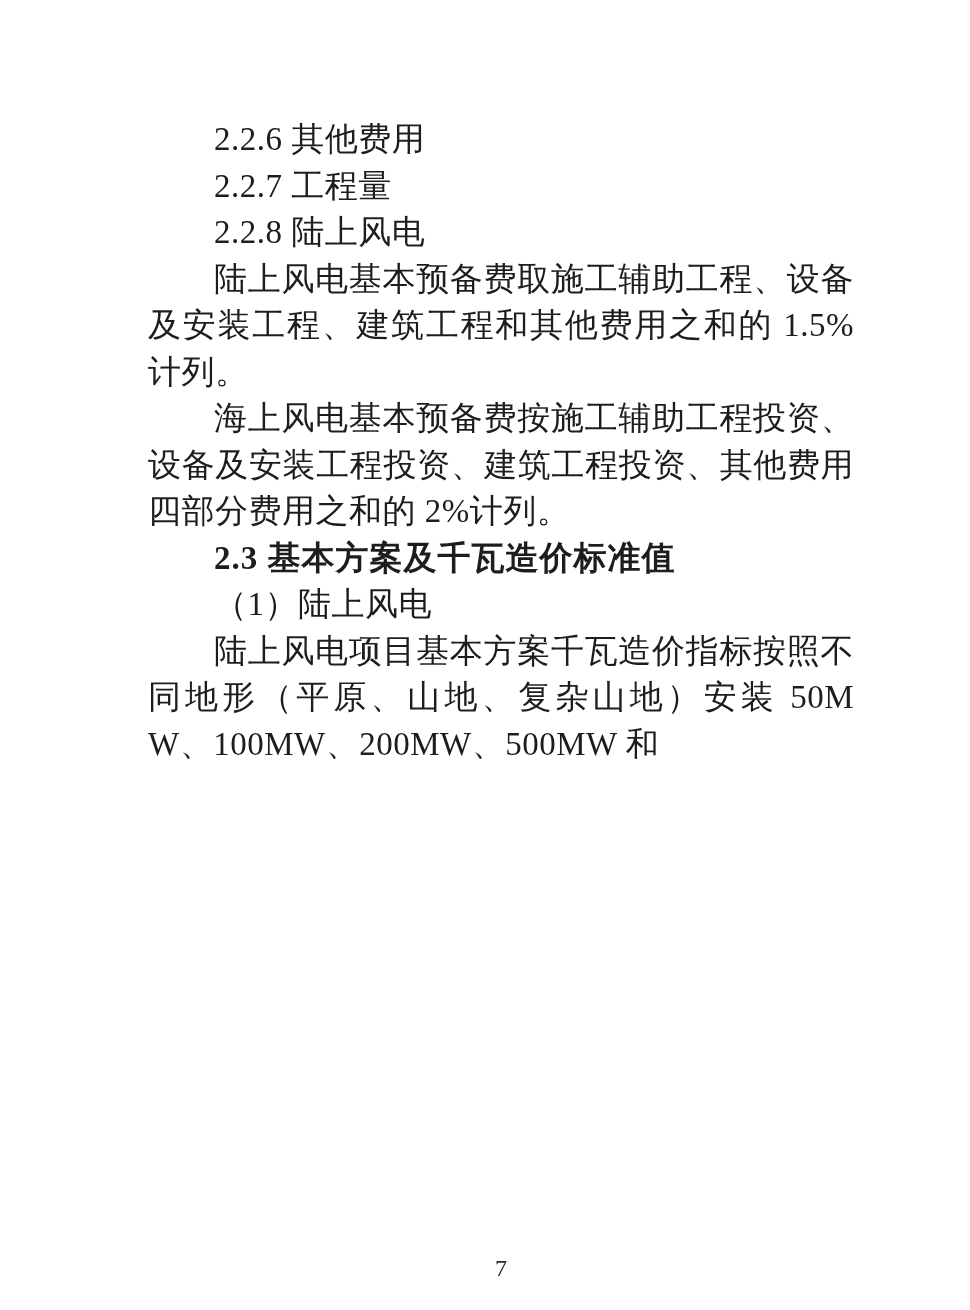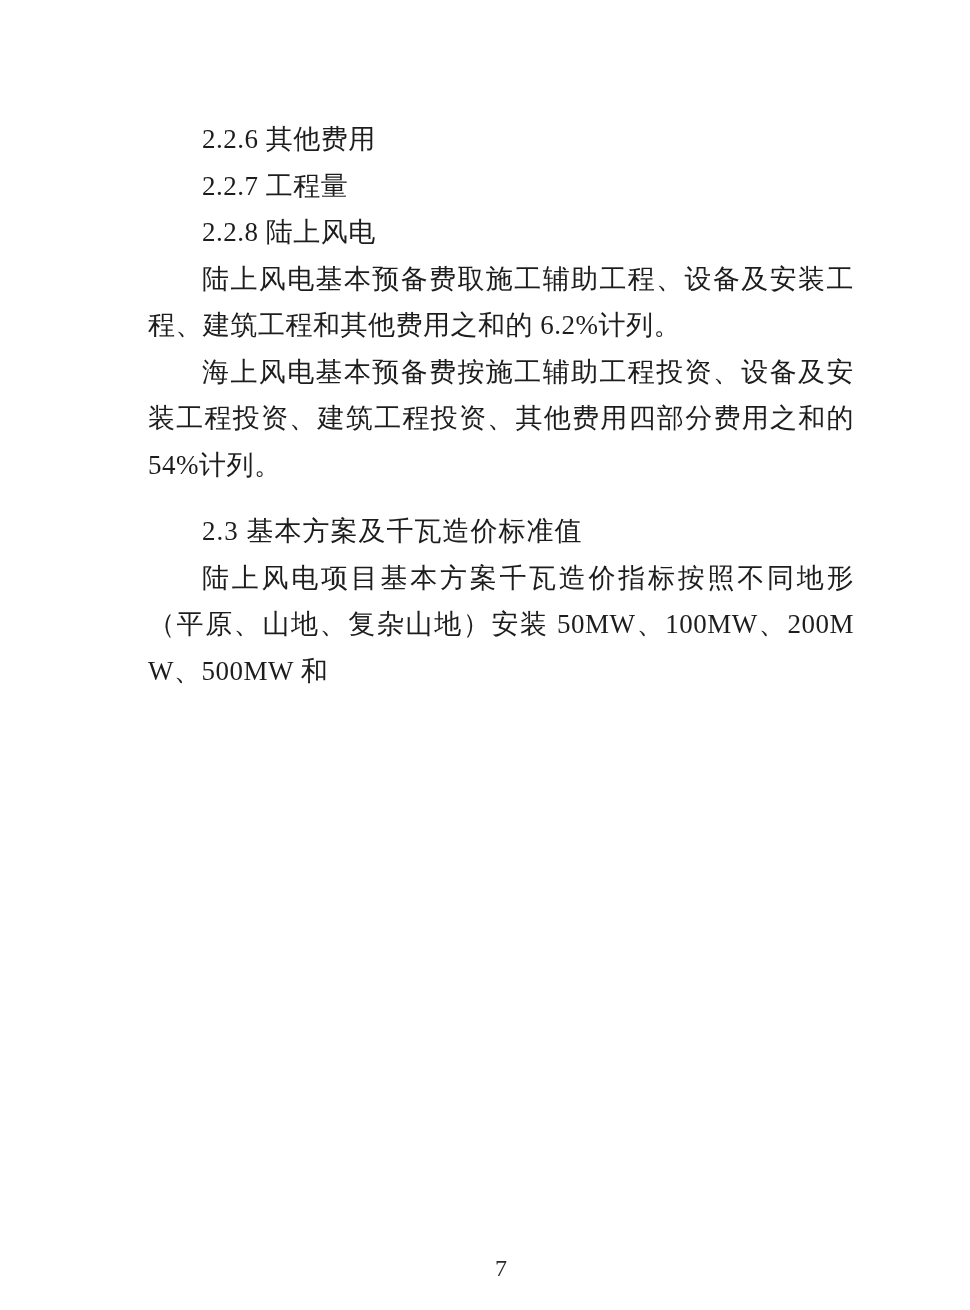--- a/index.html
+++ b/index.html
@@ -25,33 +25,32 @@
   }
   .text-column {
     position: absolute;
     left: 148px;
     top: 116px;
     width: 706px;
   }
   .para {
     margin: 0;
     padding: 0;
-    font-size: 27px;
+    font-size: 33px;
     line-height: 46.5px;
     text-indent: 2em;
     text-align: justify;
     text-justify: inter-character;
     letter-spacing: 0.5px;
     word-break: break-all;
     color: #1d1d1d;
   }
   .para.bold {
-    font-weight: 400;
+    font-weight: 700;
     letter-spacing: 1px;
-    margin-top: 20px;
   }
   .footer {
     position: absolute;
     left: 148px;
     top: 1252px;
     width: 706px;
     text-align: center;
   }
   .page-number {
     font-size: 24px;
@@ -61,21 +60,22 @@
   }
 </style>
 </head>
 <body>
 
 <div class="page">
   <div class="text-column" id="text-column">
       <p class="para">2.2.6 其他费用</p>
       <p class="para">2.2.7 工程量</p>
       <p class="para">2.2.8 陆上风电</p>
-      <p class="para">陆上风电基本预备费取施工辅助工程、设备及安装工程、建筑工程和其他费用之和的 6.2%计列。</p>
-      <p class="para">海上风电基本预备费按施工辅助工程投资、设备及安装工程投资、建筑工程投资、其他费用四部分费用之和的 54%计列。</p>
+      <p class="para">陆上风电基本预备费取施工辅助工程、设备及安装工程、建筑工程和其他费用之和的 1.5%计列。</p>
+      <p class="para">海上风电基本预备费按施工辅助工程投资、设备及安装工程投资、建筑工程投资、其他费用四部分费用之和的 2%计列。</p>
       <p class="para bold">2.3 基本方案及千瓦造价标准值</p>
+      <p class="para">（1）陆上风电</p>
       <p class="para">陆上风电项目基本方案千瓦造价指标按照不同地形（平原、山地、复杂山地）安装 50MW、100MW、200MW、500MW 和</p>
     </div>
   <div class="footer">
     <span class="page-number">7</span>
   </div>
 </div>
 
 </body></html>

